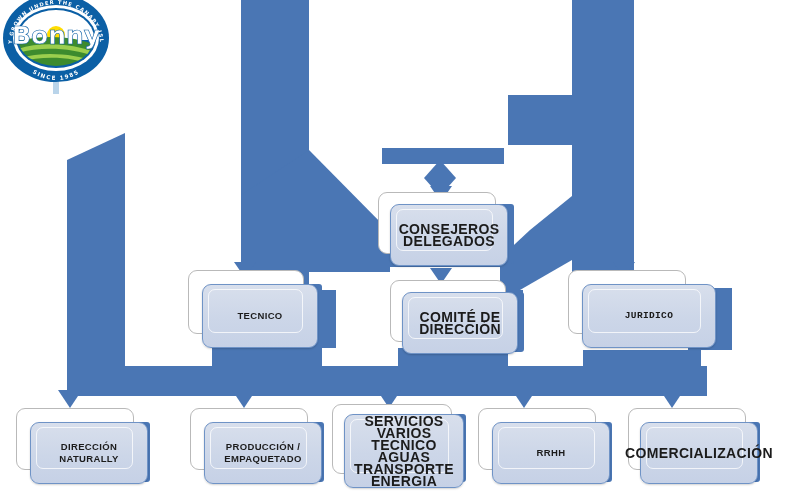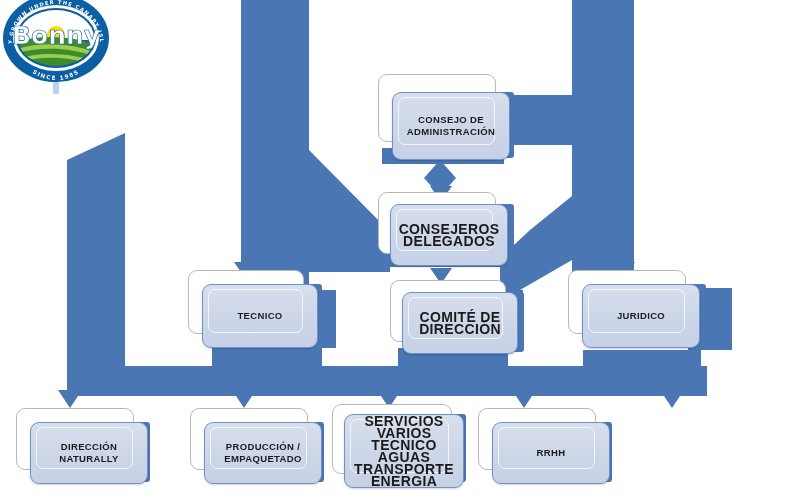--- a/index.html
+++ b/index.html
@@ -98,28 +98,20 @@
 
       <polygon points="234,262 256,262 245,278"></polygon>
 
       <polygon points="613,262 635,262 624,278"></polygon>
 
       <rect x="382" y="148" width="122" height="16"></rect>
       <rect x="382" y="253" width="122" height="14"></rect>
     </g>
   </svg>
 
-  <div class="node" style="left:378px;top:74px;width:118px;height:68px;">
-    <div class="card-back"></div>
-    <div class="tab" style="left:114px;top:18px;width:22px;height:66px;"></div>
-    <div class="card-front" style="left:14px;top:18px;width:118px;height:68px;">
-      <div class="label">CONSEJO DE
-ADMINISTRACIÓN</div>
-    </div>
-  </div>
 
   <div class="node" style="left:378px;top:192px;width:118px;height:62px;">
     <div class="card-back"></div>
     <div class="tab" style="left:114px;top:12px;width:22px;height:60px;"></div>
     <div class="card-front" style="left:12px;top:12px;width:118px;height:62px;">
       <div class="label small">CONSEJEROS DELEGADOS</div>
     </div>
   </div>
 
   <div class="node" style="left:188px;top:270px;width:116px;height:64px;">
@@ -134,21 +126,21 @@
     <div class="card-back"></div>
     <div class="tab" style="left:112px;top:12px;width:22px;height:60px;"></div>
     <div class="card-front" style="left:12px;top:12px;width:116px;height:62px;">
       <div class="label small">COMITÉ DE DIRECCIÓN</div>
     </div>
   </div>
 
   <div class="node" style="left:568px;top:270px;width:118px;height:64px;">
     <div class="card-back"></div>
     <div class="tab" style="left:114px;top:14px;width:24px;height:62px;"></div>
-    <div class="card-front" style="left:14px;top:14px;width:118px;height:64px;">
+    <div class="card-front" style="left:14px;top:14px;width:134px;height:64px;font-family:Liberation Mono, monospace;">
       <div class="label">JURIDICO</div>
     </div>
   </div>
 
   <div class="node" style="left:16px;top:408px;width:118px;height:62px;">
     <div class="card-back"></div>
     <div class="tab" style="left:114px;top:14px;width:20px;height:60px;"></div>
     <div class="card-front" style="left:14px;top:14px;width:118px;height:62px;">
       <div class="label">DIRECCIÓN
 NATURALLY</div>
@@ -177,20 +169,27 @@
   </div>
 
   <div class="node" style="left:478px;top:408px;width:118px;height:62px;">
     <div class="card-back"></div>
     <div class="tab" style="left:114px;top:14px;width:20px;height:60px;"></div>
     <div class="card-front" style="left:14px;top:14px;width:118px;height:62px;">
       <div class="label">RRHH</div>
     </div>
   </div>
 
+  <div class="node" style="left:628px;top:408px;width:118px;height:62px;">
+    <div class="card-back"></div>
+    <div class="tab" style="left:114px;top:14px;width:18px;height:60px;"></div>
+    <div class="card-front" style="left:12px;top:14px;width:118px;height:62px;">
+      <div class="label small">COMERCIALIZACIÓN</div>
+    </div>
+  </div>
 
   <svg id="logo" viewBox="0 0 112 100">
     <defs>
       <path id="arcTop" d="M 12,50 A 44,40 0 0 1 100,50" fill="none"></path>
       <path id="arcBot" d="M 18,52 A 38,34 0 0 0 94,52" fill="none"></path>
       <clipPath id="ovalClip">
           <ellipse cx="56" cy="44" rx="38" ry="28"></ellipse>
         </clipPath>
     </defs>
 

